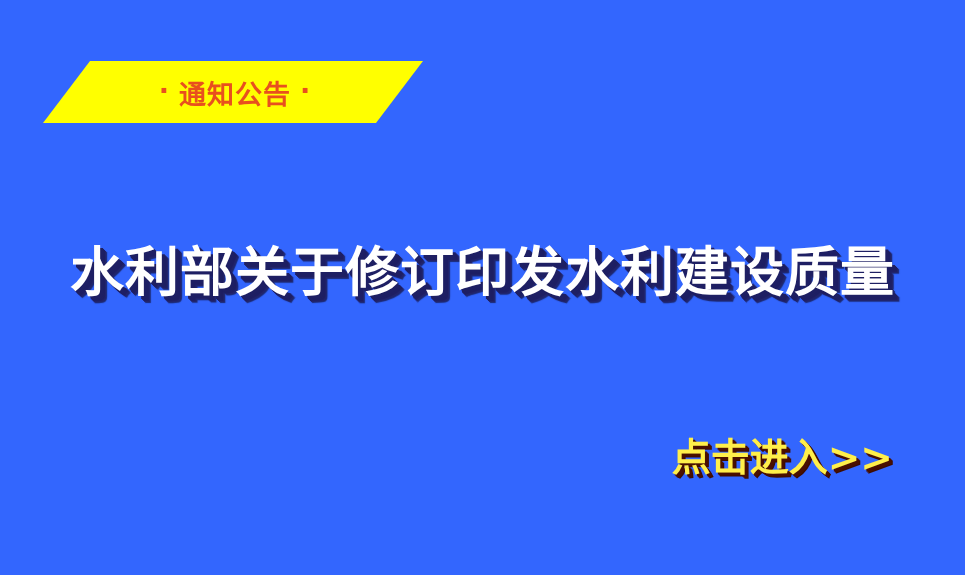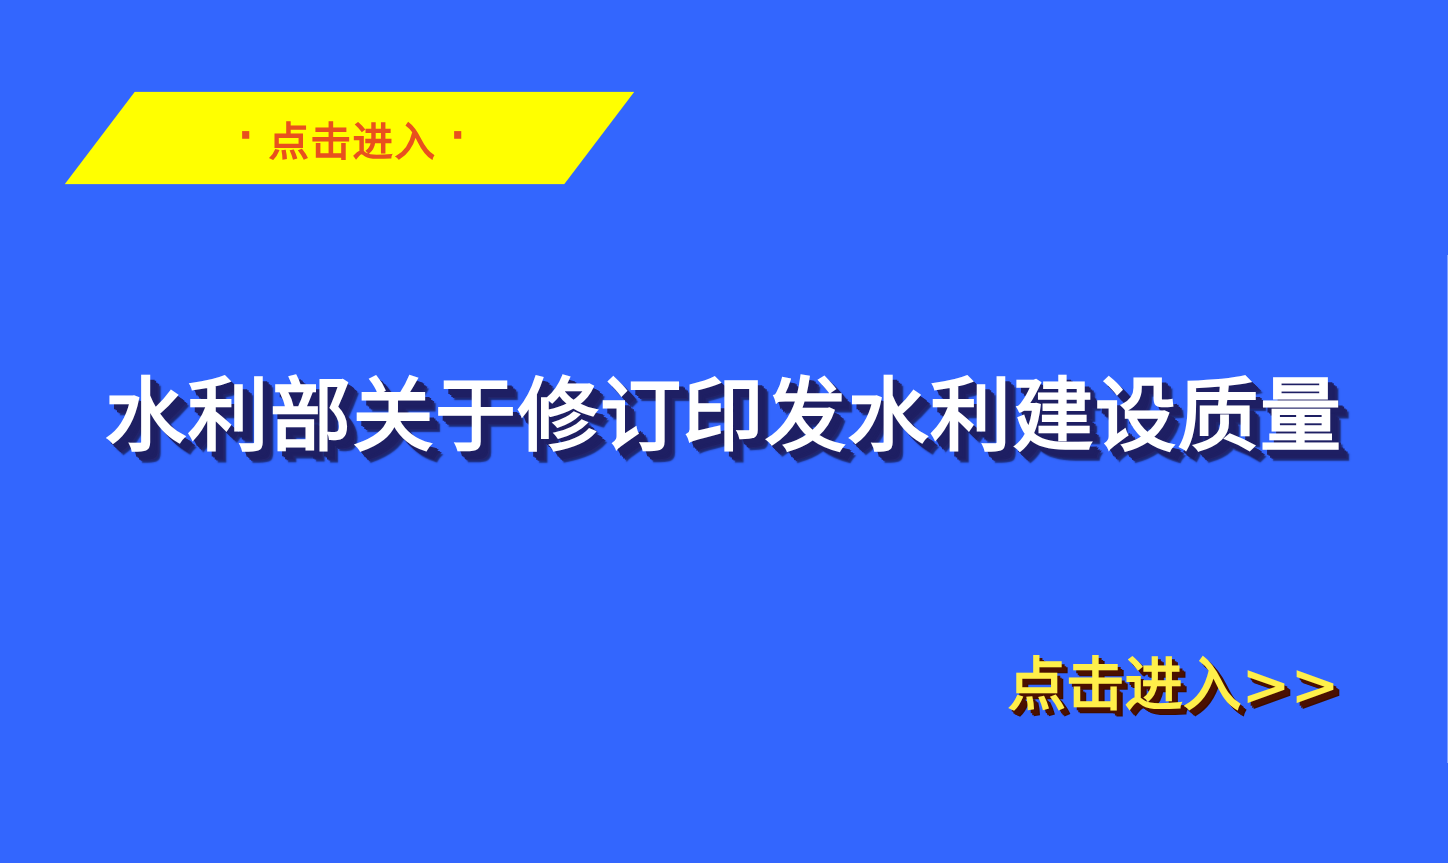--- a/index.html
+++ b/index.html
@@ -80,20 +80,21 @@
        3px  3px 0 #1e1f63,
        4px  4px 0 #1e1f63,
        5px  5px 0 #1e1f63,
        6px  6px 0 #23246b,
        7px  7px 1px rgba(20,21,70,0.75);
     white-space: nowrap;
   }
 
   .headline-line {
     display: block;
+    font-family: Liberation Mono, monospace;
   }
 
   
   .enter-link {
     position: absolute;
     right: 72px;
     top: 434px;
     color: #ffef4a;
     font-family: "DejaVu Serif", "Liberation Serif", serif;
     font-weight: bold;
@@ -111,21 +112,21 @@
 </style>
 </head>
 <body>
 
 <div class="banner-stage">
 
   <div class="ribbon"></div>
 
   <div class="ribbon-label">
     <span class="ribbon-dot">·</span>
-    <span>点击进入</span>
+    <span>通知公告</span>
     <span class="ribbon-dot">·</span>
   </div>
 
   <h1 class="headline">
     <span class="headline-line">水利部关于修订印发水利建设质量</span>
   </h1>
 
   <a href="#" class="enter-link">点击进入&gt;&gt;</a>
 
 </div>

